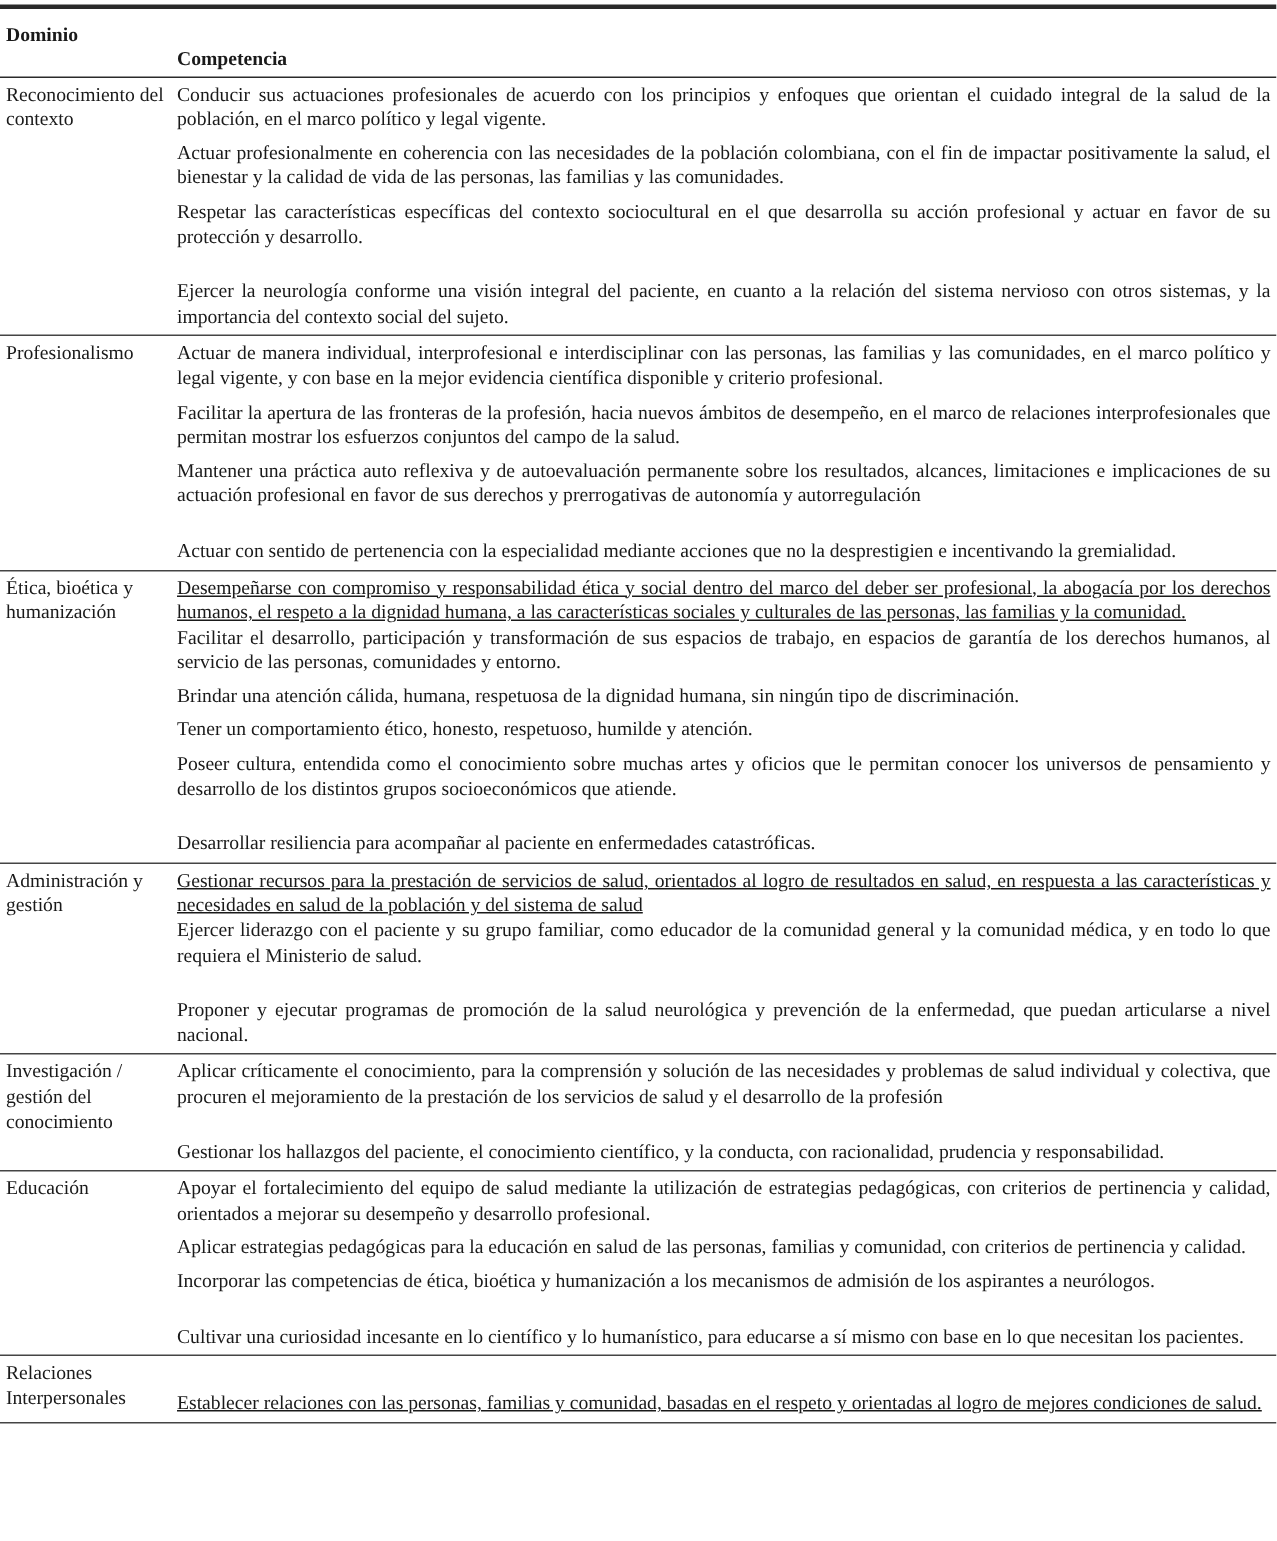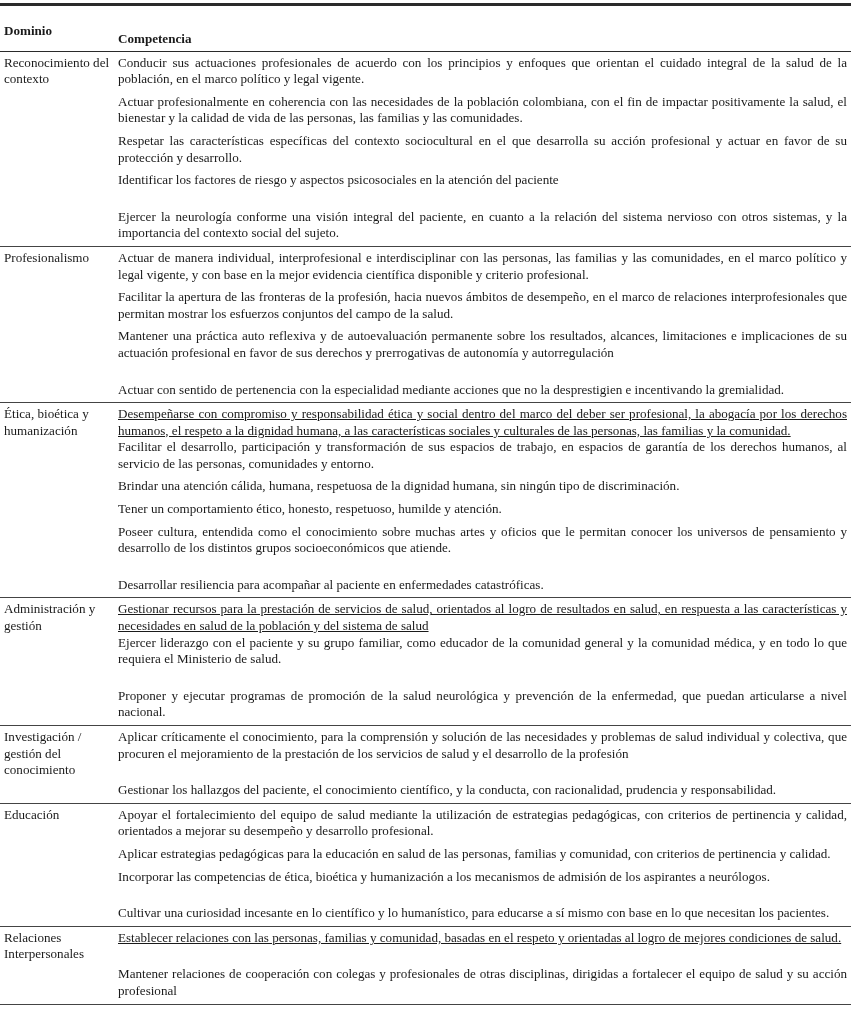--- a/index.html
+++ b/index.html
@@ -24,21 +24,20 @@
     .top-rule {
       height: 3px;
       background: #2a2a2a;
       margin: 0 0 0 0;
     }
     .header-row {
       display: flex;
       padding: 9px 0 3px 0;
       border-bottom: 1px solid #2a2a2a;
       font-weight: bold;
-      align-items: center;
     }
     .col-dom {
       width: 118px;
       padding-left: 4px;
       box-sizing: border-box;
       flex: 0 0 118px;
     }
     .col-comp {
       flex: 1;
       padding-right: 4px;
@@ -89,21 +88,20 @@
     <div class="col-dom">Dominio</div>
     <div class="col-comp">Competencia</div>
   </div>
 
   <div class="domain-row">
     <div class="domain-label">Reconocimiento del contexto</div>
     <div class="comp-list">
       <div class="comp-item">Conducir sus actuaciones profesionales de acuerdo con los principios y enfoques que orientan el cuidado integral de la salud de la población, en el marco político y legal vigente.</div>
       <div class="comp-item">Actuar profesionalmente en coherencia con las necesidades de la población colombiana, con el fin de impactar positivamente la salud, el bienestar y la calidad de vida de las personas, las familias y las comunidades.</div>
       <div class="comp-item">Respetar las características específicas del contexto sociocultural en el que desarrolla su acción profesional y actuar en favor de su protección y desarrollo.</div>
-      <div class="comp-item">Identificar los factores de riesgo y aspectos psicosociales en la atención del paciente</div>
       <div class="comp-item">Ejercer la neurología conforme una visión integral del paciente, en cuanto a la relación del sistema nervioso con otros sistemas, y la importancia del contexto social del sujeto.</div>
     </div>
   </div>
 
   <div class="domain-row">
     <div class="domain-label">Profesionalismo</div>
     <div class="comp-list">
       <div class="comp-item">Actuar de manera individual, interprofesional e interdisciplinar con las personas, las familias y las comunidades, en el marco político y legal vigente, y con base en la mejor evidencia científica disponible y criterio profesional.</div>
       <div class="comp-item">Facilitar la apertura de las fronteras de la profesión, hacia nuevos ámbitos de desempeño, en el marco de relaciones interprofesionales que permitan mostrar los esfuerzos conjuntos del campo de la salud.</div>
       <div class="comp-item">Mantener una práctica auto reflexiva y de autoevaluación permanente sobre los resultados, alcances, limitaciones e implicaciones de su actuación profesional en favor de sus derechos y prerrogativas de autonomía y autorregulación</div>
@@ -147,16 +145,15 @@
       <div class="comp-item">Aplicar estrategias pedagógicas para la educación en salud de las personas, familias y comunidad, con criterios de pertinencia y calidad.</div>
       <div class="comp-item">Incorporar las competencias de ética, bioética y humanización a los mecanismos de admisión de los aspirantes a neurólogos.</div>
       <div class="comp-item">Cultivar una curiosidad incesante en lo científico y lo humanístico, para educarse a sí mismo con base en lo que necesitan los pacientes.</div>
     </div>
   </div>
 
   <div class="domain-row">
     <div class="domain-label">Relaciones Interpersonales</div>
     <div class="comp-list">
       <div class="comp-item tight">Establecer relaciones con las personas, familias y comunidad, basadas en el respeto y orientadas al logro de mejores condiciones de salud.</div>
-      <div class="comp-item">Mantener relaciones de cooperación con colegas y profesionales de otras disciplinas, dirigidas a fortalecer el equipo de salud y su acción profesional</div>
     </div>
   </div>
 </div>
 
 </body></html>

